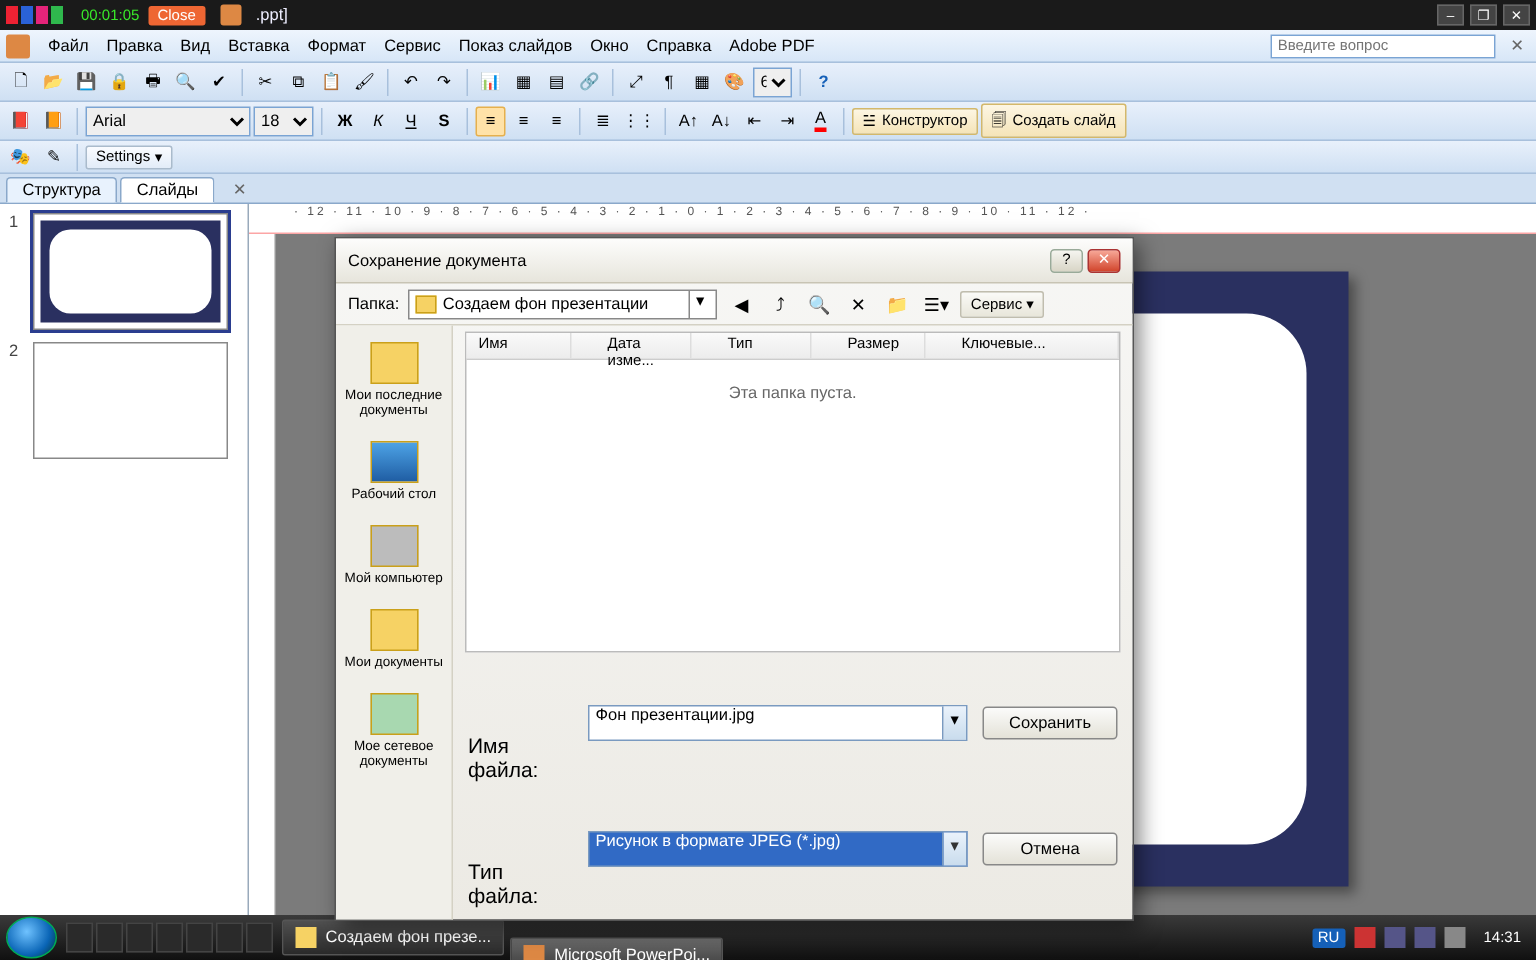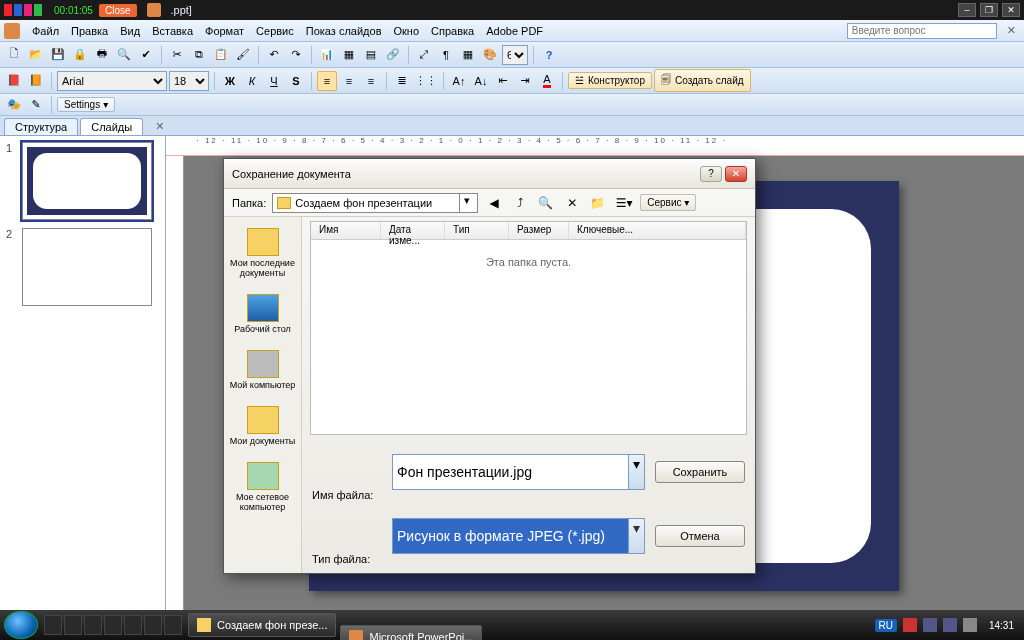--- a/index.html
+++ b/index.html
@@ -96,26 +96,26 @@
 .place .picon.net{background:#a8d8b0;}
 .dlg-main{flex:1;display:flex;flex-direction:column;}
 .dlg-toolbar{height:28px;display:flex;align-items:center;padding:0 8px;gap:6px;border-bottom:1px solid #d4d1c4;}
 .dlg-toolbar label{font-size:11px;}
 .dlg-toolbar .folder-sel{flex:0 0 206px;height:20px;display:flex;align-items:center;border:1px solid #888;background:#fff;padding:0 4px;font-size:11px;}
 .dlg-toolbar .folder-sel .fic{width:14px;height:12px;background:#f6d264;border:1px solid #caa01a;margin-right:4px;}
 .dlg-toolbar .folder-sel .dd{margin-left:auto;width:14px;height:18px;border-left:1px solid #888;text-align:center;cursor:pointer;}
 .dlg-toolbar .ib{width:20px;height:20px;border:1px solid transparent;display:flex;align-items:center;justify-content:center;cursor:pointer;font-size:12px;}
 .dlg-toolbar .tools{padding:2px 6px;border:1px solid #c0bdae;background:linear-gradient(#fafaf7,#e8e6da);border-radius:2px;cursor:pointer;font-size:10px;}
 .dlg-list{flex:1;background:#fff;margin:4px 8px 0 8px;border:1px solid #bbb;}
-.dlg-list .cols{height:18px;background:linear-gradient(#fafafa,#ececec);border-bottom:1px solid #ccc;display:flex;font-size:10px;}
+.dlg-list .cols{height:18px;background:linear-gradient(#fafafa,#ececec);border-bottom:1px solid #ccc;display:flex;font-size:10px;gap:16px;}
 .dlg-list .cols span{padding:2px 8px;border-right:1px solid #ddd;}
 .dlg-list .empty{text-align:center;color:#666;padding:16px;font-size:11px;}
 .dlg-fields{padding:8px 10px;display:grid;grid-template-columns:70px 1fr 90px;gap:6px 10px;align-items:center;}
-.dlg-fields label{font-size:11px;margin-top:46px;}
-.dlg-fields .combo{height:36px;border:1px solid #7a9ac0;background:#fff;display:flex;align-items:center;padding:0 4px;font-size:14px;position:relative;}
+.dlg-fields label{font-size:14px;margin-top:46px;}
+.dlg-fields .combo{height:24px;border:1px solid #7a9ac0;background:#fff;display:flex;padding:0 4px;font-size:11px;position:relative;}
 .dlg-fields .combo .dd{position:absolute;right:0;top:0;bottom:0;width:16px;border-left:1px solid #7a9ac0;background:linear-gradient(#eaf2fb,#c9dced);text-align:center;cursor:pointer;line-height:18px;}
 .dlg-fields .combo.sel{background:#316ac5;color:#fff;}
 .dlg-fields button{height:22px;border:1px solid #888;background:linear-gradient(#fbfbfa,#e4e2d8);border-radius:3px;cursor:pointer;font-size:11px;}
 </style>
 </head>
 <body>
 
 <div class="titlebar">
   <div class="recdots">
     <span style="background:#e23"></span>
@@ -347,21 +347,21 @@
       <span class="ib">📁</span>
       <span class="ib">☰▾</span>
       <span class="tools"><span>Сервис</span> ▾</span>
     </div>
     <div class="dlg-body">
       <div class="dlg-places">
         <div class="place"><div class="picon"></div><span>Мои последние документы</span></div>
         <div class="place"><div class="picon desk"></div><span>Рабочий стол</span></div>
         <div class="place"><div class="picon comp"></div><span>Мой компьютер</span></div>
         <div class="place"><div class="picon"></div><span>Мои документы</span></div>
-        <div class="place"><div class="picon net"></div><span>Мое сетевое компьютер</span></div>
+        <div class="place"><div class="picon net"></div><span>Мое сетевое документы</span></div>
       </div>
       <div style="flex:1;display:flex;flex-direction:column;">
         <div class="dlg-list">
           <div class="cols">
             <span style="flex:0 0 70px">Имя</span>
             <span style="flex:0 0 64px">Дата изме...</span>
             <span style="flex:0 0 64px">Тип</span>
             <span style="flex:0 0 60px">Размер</span>
             <span style="flex:1">Ключевые...</span>
           </div>

